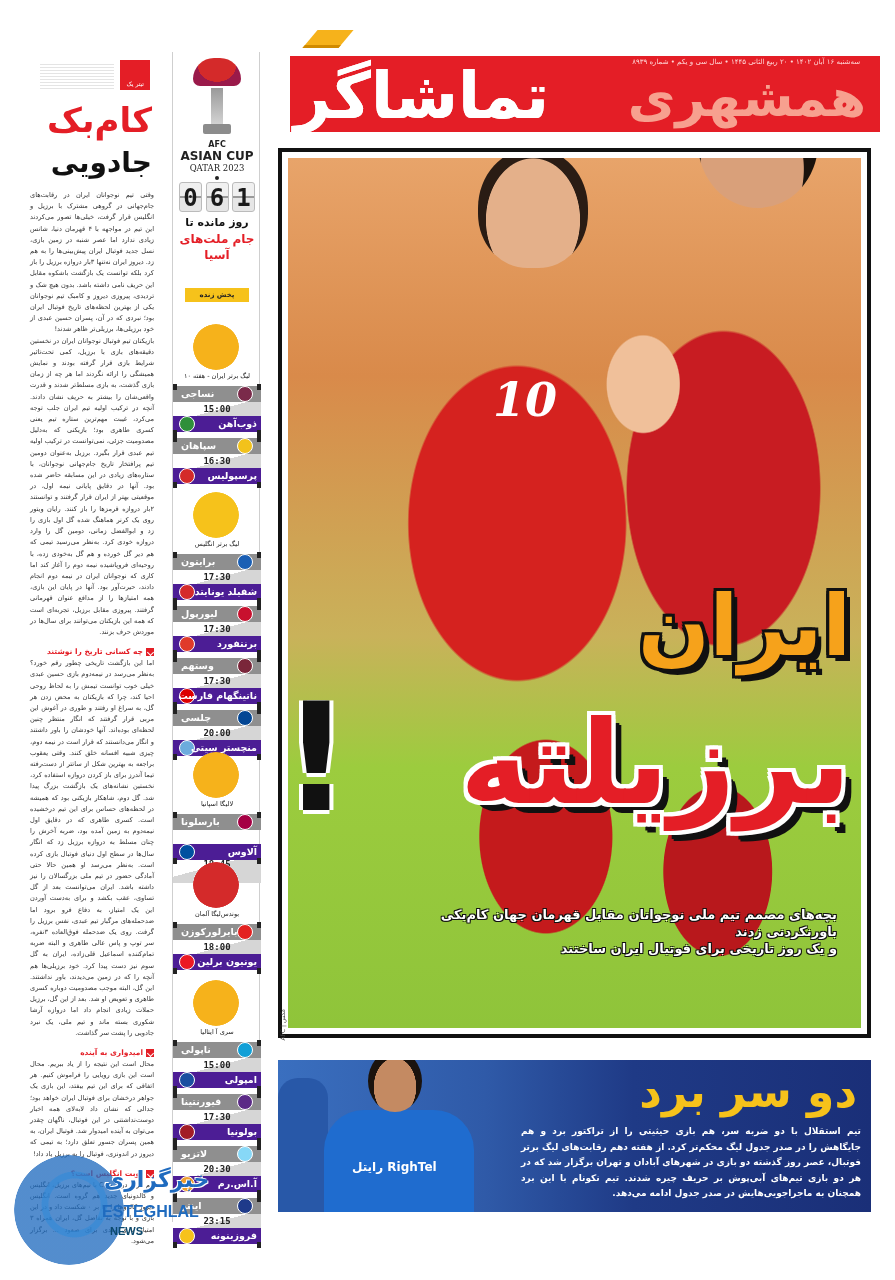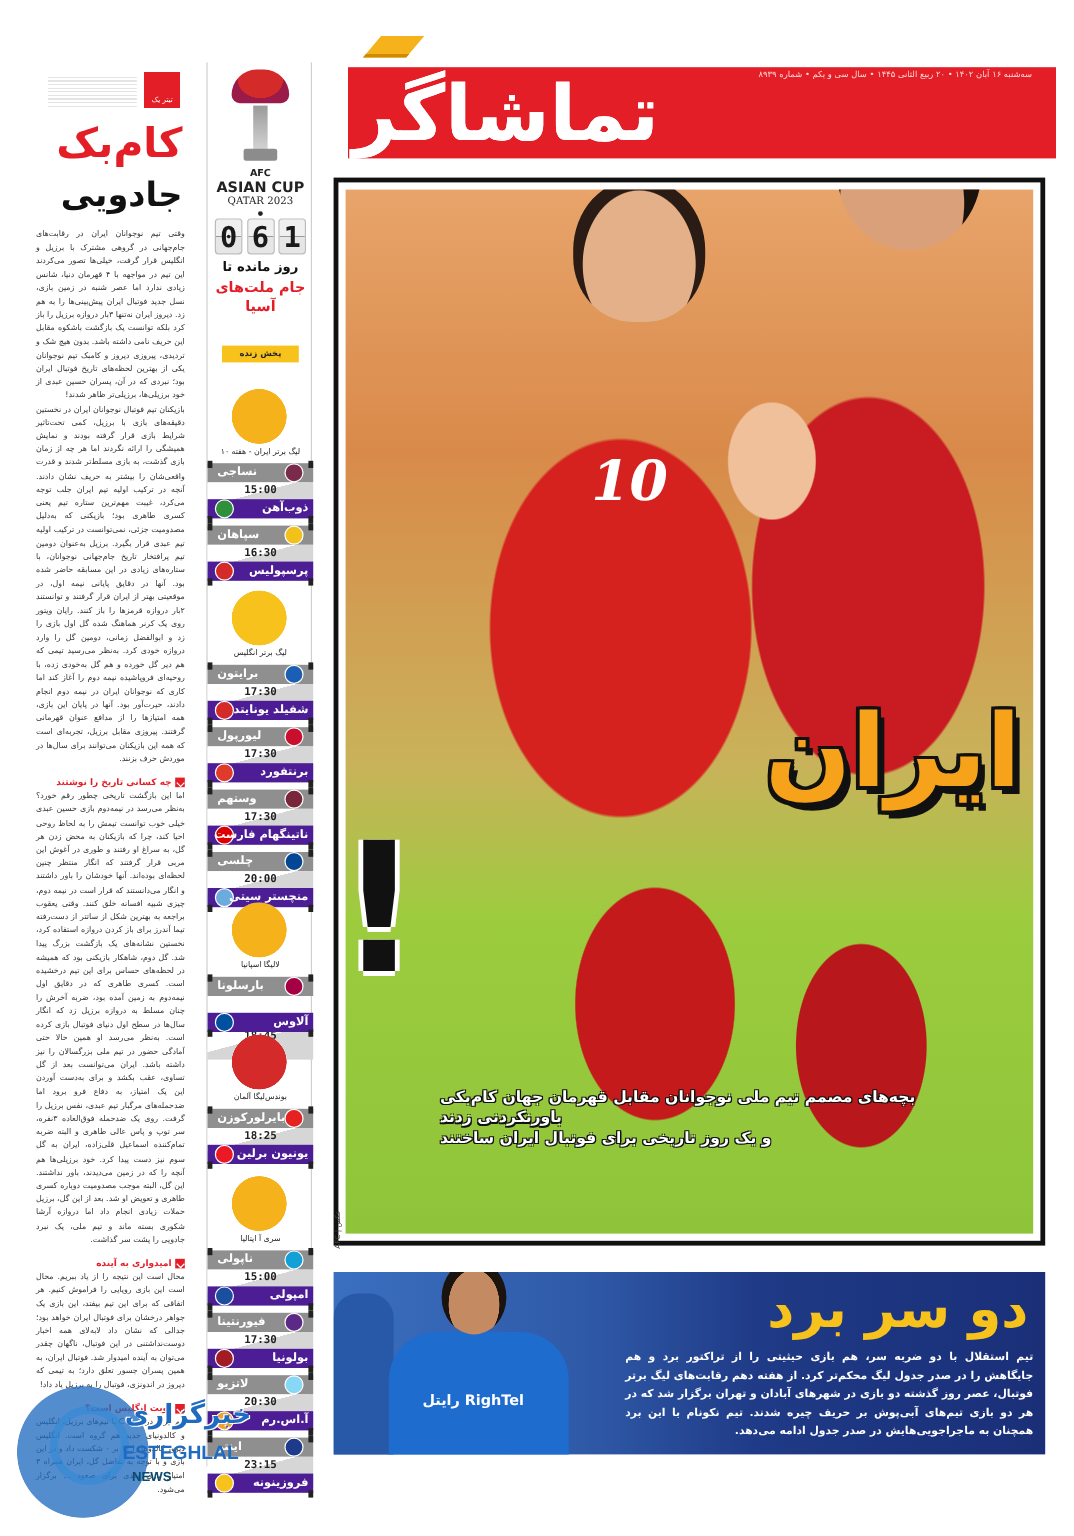--- a/index.html
+++ b/index.html
@@ -73,21 +73,21 @@
       linear-gradient(180deg, #e8a46a 0%, #d98a4a 25%, #c9b25a 55%, #9ccc3e 70%, #8fc43a 100%);
     overflow: hidden; }
   .player-head-1 { position: absolute; left: 190px; top: -10px; width: 110px; height: 120px; border-radius: 50% 50% 45% 45%; background: radial-gradient(ellipse at 50% 60%, #e4b08a 0 60%, #2a1c14 61%); }
   .player-head-2 { position: absolute; left: 410px; top: -80px; width: 120px; height: 130px; border-radius: 50%; background: radial-gradient(ellipse at 45% 70%, #d9a07a 0 55%, #1a120c 56%); }
   .shirt-number { position: absolute; left: 205px; top: 215px; font-family: "DejaVu Serif", serif; font-weight: bold; font-style: italic; font-size: 46px; color: #ffffff; direction: ltr; }
   .headline-1 { position: absolute; right: 10px; top: 420px; font-weight: bold; font-size: 84px; line-height: 96px; color: #f6a21b; white-space: nowrap;
     text-shadow: 3px 0 #111, -3px 0 #111, 0 3px #111, 0 -3px #111, 3px 3px #111, -3px -3px #111, 3px -3px #111, -3px 3px #111, 6px 6px 0 #111; }
   .headline-2 { position: absolute; right: 10px; top: 540px; font-weight: bold; font-size: 116px; line-height: 130px; color: #e41e26; white-space: nowrap;
     text-shadow: 4px 0 #fff, -4px 0 #fff, 0 4px #fff, 0 -4px #fff, 4px 4px #fff, -4px -4px #fff, 4px -4px #fff, -4px 4px #fff, 8px 8px 0 #111, 10px 10px 0 #111; }
   .exclaim { position: absolute; left: -6px; top: 520px; font-weight: bold; font-size: 150px; line-height: 160px; color: #111; text-shadow: 4px 0 #fff, -4px 0 #fff, 0 4px #fff; }
-  .subhead { position: absolute; right: 24px; top: 748px; width: 470px; text-align: left; font-weight: bold; font-size: 13px; line-height: 17px; color: #ffffff;
+  .subhead { position: absolute; right: 24px; top: 748px; width: 470px; text-align: right; font-weight: bold; font-size: 13px; line-height: 17px; color: #ffffff;
     text-shadow: 1px 1px 0 #111, -1px -1px 0 #111, 1px -1px 0 #111, -1px 1px 0 #111; }
   .photo-credit { position: absolute; left: -16px; bottom: 6px; font-size: 6px; color: #444; transform: rotate(-90deg); direction: ltr; }
 
   
   .bottom-story { position: absolute; left: 278px; top: 1060px; width: 593px; height: 152px;
     background: linear-gradient(90deg, #3a6fbf 0%, #2f5aa8 35%, #1f3a86 60%, #1a2f78 100%); overflow: hidden; }
   .esteghlal-player { position: absolute; left: 40px; top: -10px; width: 150px; height: 170px; }
   .esteghlal-head { position: absolute; left: 50px; top: 0; width: 54px; height: 62px; border-radius: 50%; background: radial-gradient(ellipse at 50% 60%, #c48a62 0 55%, #1a130e 56%); }
   .esteghlal-shirt { position: absolute; left: 6px; top: 60px; width: 150px; height: 110px; background: #1f6ccf; border-radius: 40px 40px 0 0; }
   .sponsor-text { position: absolute; left: 34px; top: 110px; font-size: 12px; font-weight: bold; color: #fff; direction: ltr; }
@@ -102,20 +102,21 @@
   .wm-en { position: absolute; left: 88px; top: 48px; font-family: "Liberation Sans", sans-serif; font-weight: bold; font-size: 16px; color: #1f6bbf; direction: ltr; }
   .wm-news { position: absolute; left: 96px; top: 70px; font-family: "Liberation Sans", sans-serif; font-weight: bold; font-size: 11px; color: #0c4a6e; direction: ltr; }
 </style>
 </head>
 <body>
 
 <div class="masthead">
   <div class="masthead-pencil"></div>
   <div class="masthead-bar"></div>
   <div class="masthead-date">سه‌شنبه ۱۶ آبان ۱۴۰۲ • ۲۰ ربیع الثانی ۱۴۴۵ • سال سی و یکم • شماره ۸۹۳۹</div>
+  <div class="masthead-hamshahri">همشهری</div>
   <div class="masthead-tamashagar">تماشاگر</div>
 </div>
 
 <div class="left-col">
   <div class="tag-lines"></div>
   <div class="tag-box">
     <span class="tag-label">تیتر یک</span>
   </div>
   <div class="kicker-title">کام‌بک</div>
   <div class="sub-title">جادویی</div>
@@ -285,21 +286,21 @@
         </div>
       </div>
       <div class="league" style="top: 810px;">
         <div class="league-logo" style="background: radial-gradient(circle, rgb(212, 42, 42) 0px, rgb(212, 42, 42) 70%, rgb(255, 255, 255) 71%);"></div>
         <div class="league-name">بوندس‌لیگا آلمان</div>
         <div class="fixture" style="top: 60px;">
           <div class="team-bar alt" style="top: 2px;">
             <span class="team-badge" style="background: rgb(227, 34, 33);"></span>
             <span class="team-name">بایرلورکوزن</span>
           </div>
-          <div class="kick-time" style="top: 18px;">18:25</div>
+          <div class="kick-time" style="top: 18px;">18:00</div>
           <div class="team-bar light" style="top: 32px;">
             <span class="team-badge" style="background: rgb(235, 25, 35);"></span>
             <span class="team-name">یونیون برلین</span>
           </div>
           <div class="corner" style="left: 0px; top: 0px;"></div>
           <div class="corner" style="left: 84px; top: 0px;"></div>
           <div class="corner" style="left: 0px; top: 46px;"></div>
           <div class="corner" style="left: 84px; top: 46px;"></div>
         </div>
       </div>
@@ -369,20 +370,21 @@
       </div>
     </div>
 </div>
 
 <div class="main-frame">
   <div class="main-photo">
     <div class="player-head-1"></div>
     <div class="player-head-2"></div>
     <div class="shirt-number">10</div>
     <div class="headline-1">ایران</div>
+    <div class="headline-2">برزیلته</div>
     <div class="exclaim">!</div>
     <div class="subhead">
       <div>بچه‌های مصمم تیم ملی نوجوانان مقابل قهرمان جهان کام‌بکی باورنکردنی زدند</div>
       <div>و یک روز تاریخی برای فوتبال ایران ساختند</div>
     </div>
   </div>
   <div class="photo-credit">AFC | عکس</div>
 </div>
 
 <div class="bottom-story">

